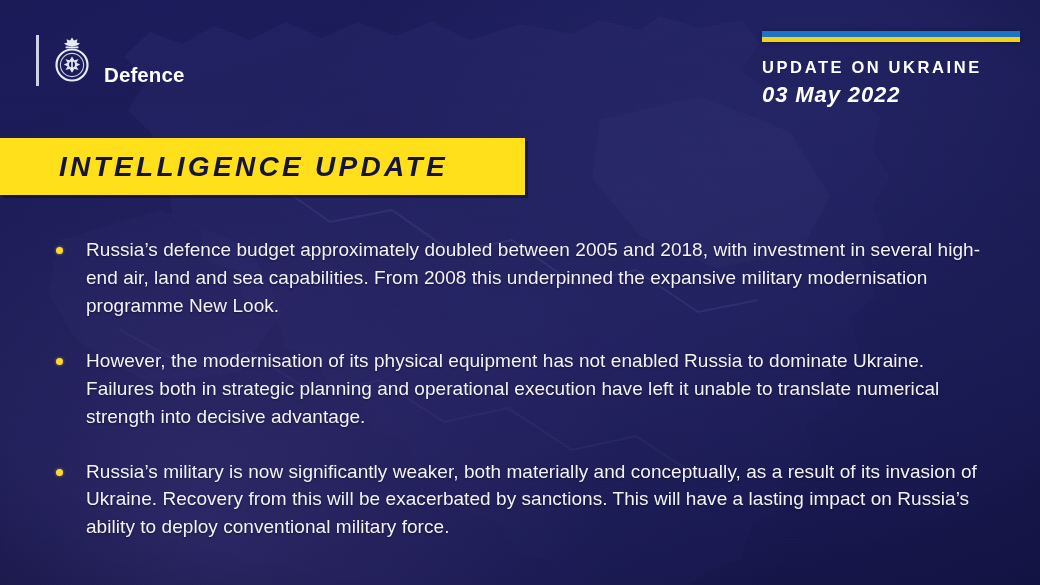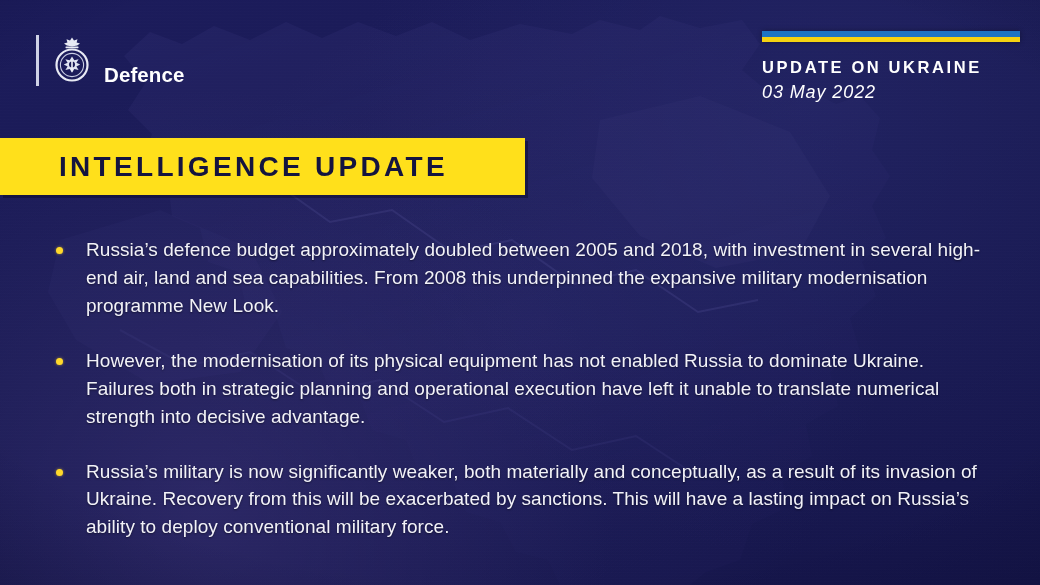--- a/index.html
+++ b/index.html
@@ -102,22 +102,22 @@
   .tr-title {
     color: #ffffff;
     font-size: 16.5px;
     font-weight: bold;
     letter-spacing: 2.6px;
     line-height: 1.25;
     white-space: nowrap;
   }
   .tr-date {
     color: #ffffff;
-    font-size: 18px;
-    font-weight: normal;
+    font-size: 22px;
+    font-weight: bold;
     font-style: italic;
     letter-spacing: 0.9px;
     margin-top: 4px;
     white-space: nowrap;
   }
 
   
   .banner {
     position: absolute;
     left: 0;
@@ -129,20 +129,21 @@
     align-items: center;
     box-shadow: 3px 3px 0 rgba(8,8,40,0.45);
   }
   .banner-text {
     color: #14143f;
     font-size: 28px;
     font-weight: bold;
     letter-spacing: 3.3px;
     padding-left: 59px;
     white-space: nowrap;
+    font-style: italic;
   }
 
   
   .bullets {
     position: absolute;
     left: 56px;
     top: 236px;
     width: 940px;
   }
   .bullet-row {

